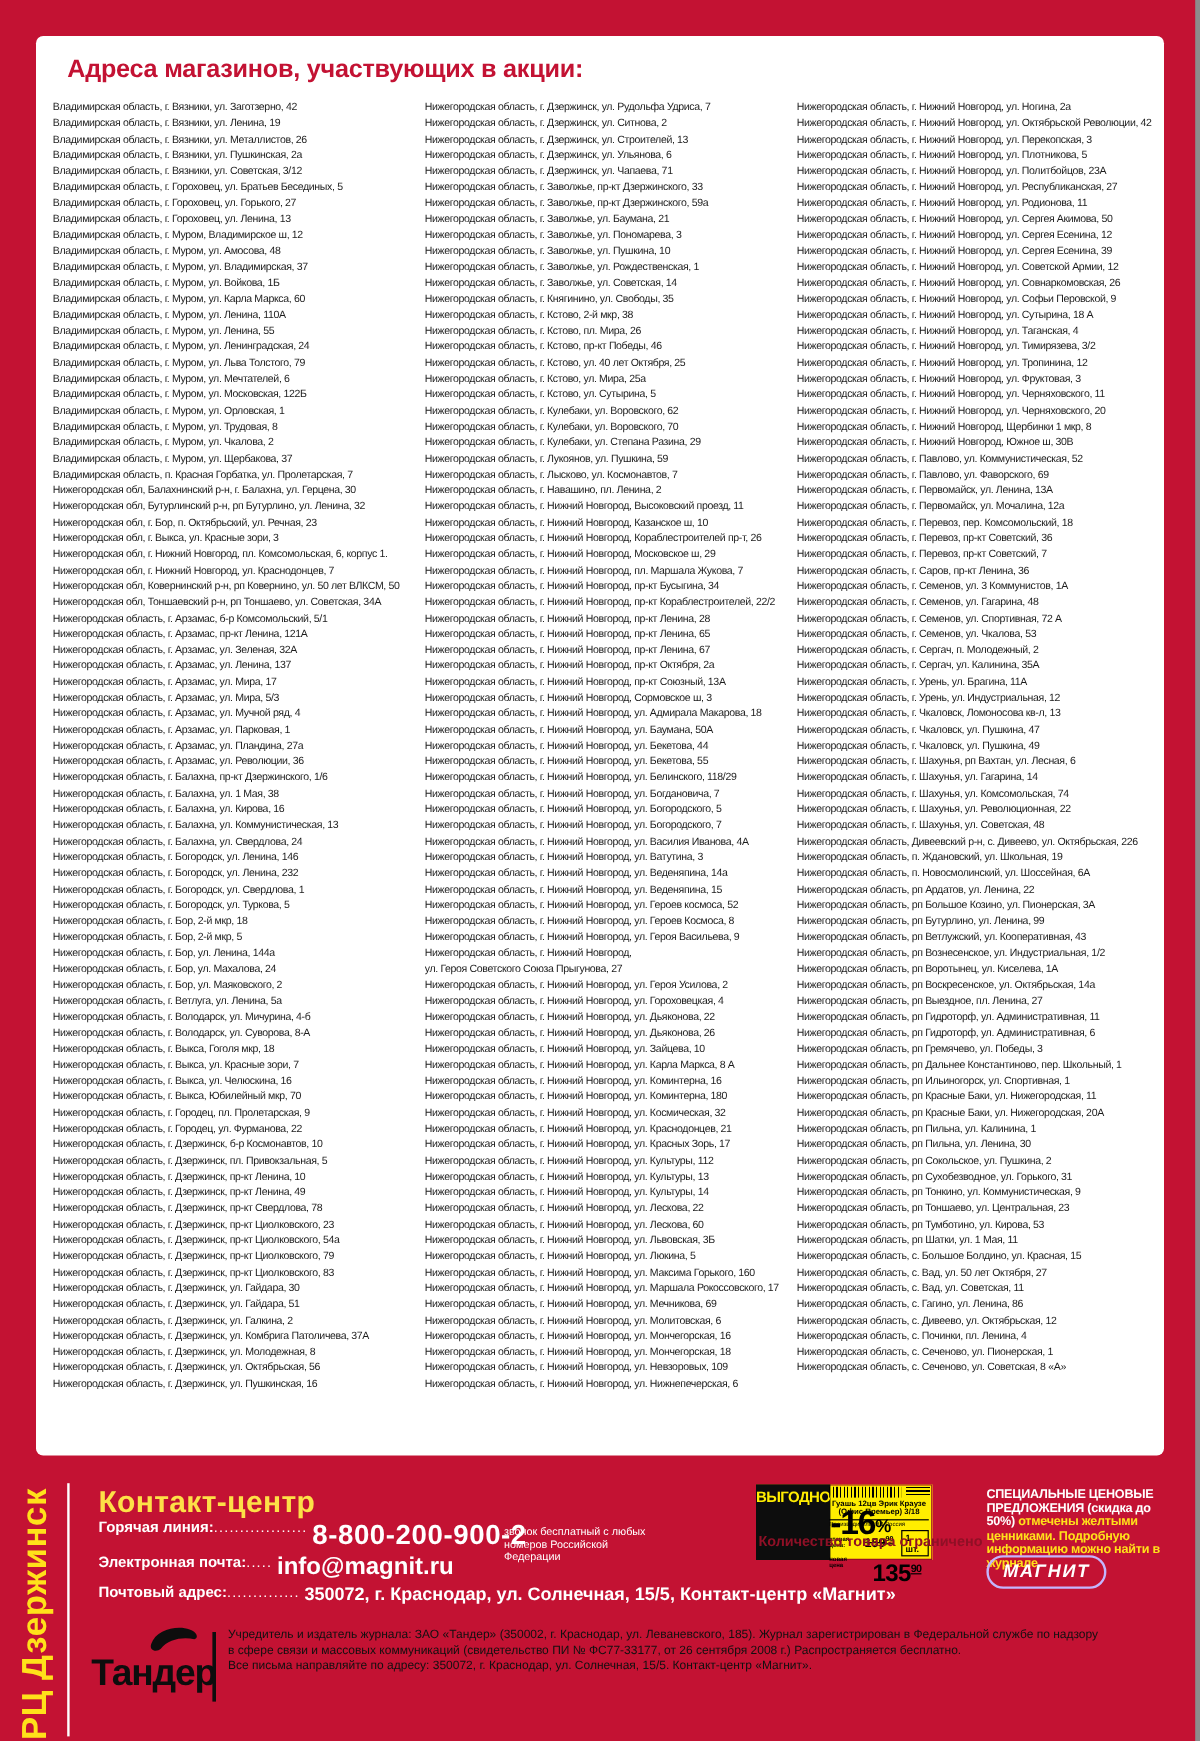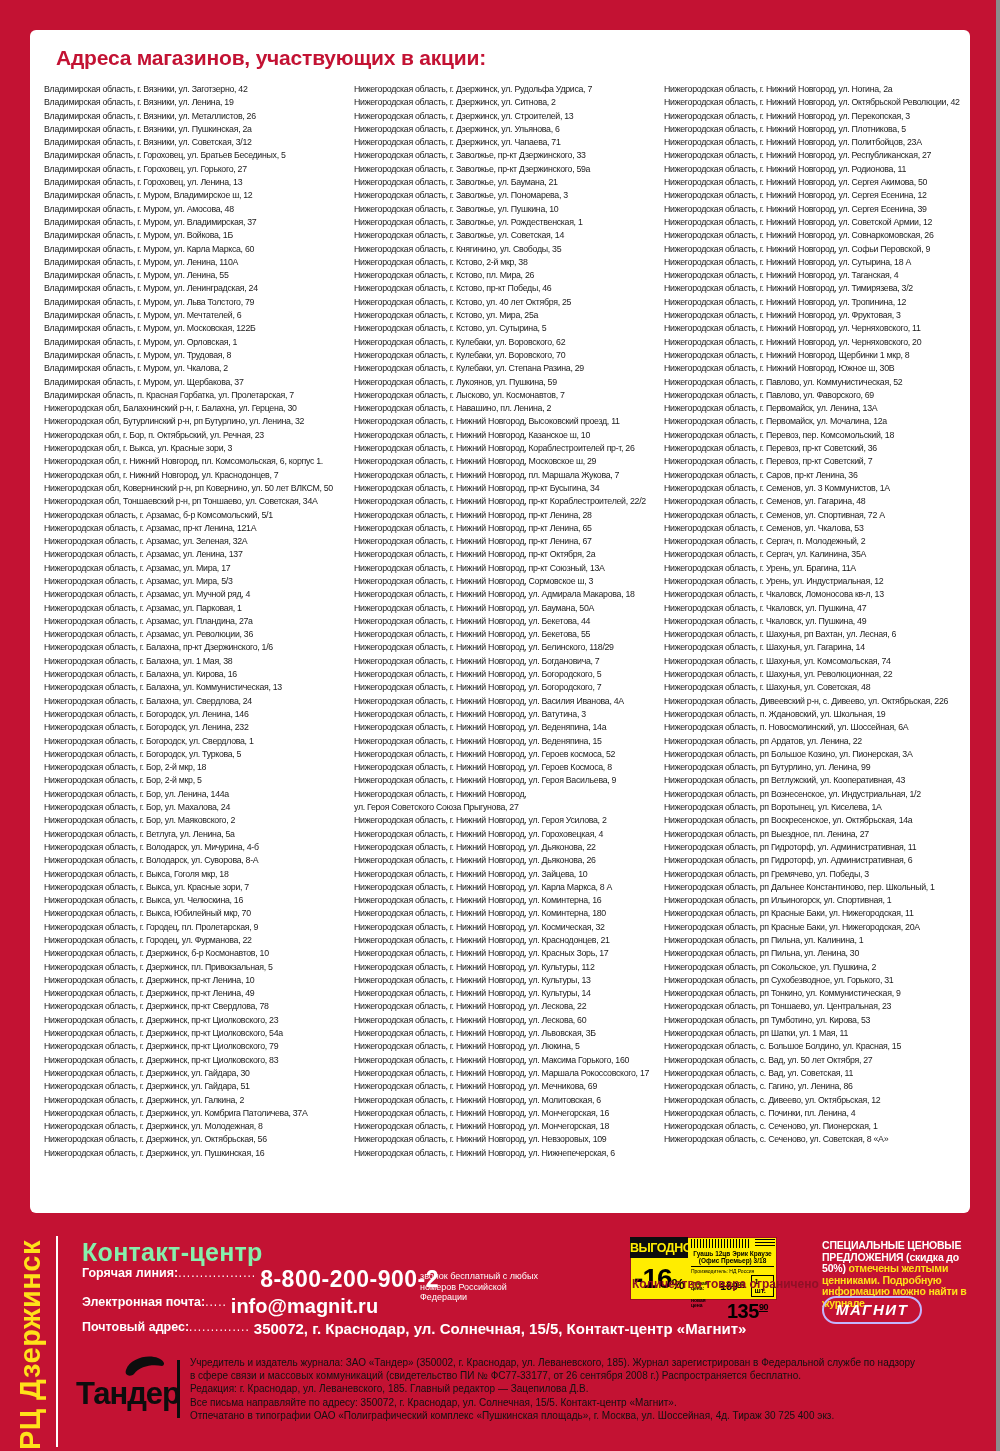--- a/index.html
+++ b/index.html
@@ -24,41 +24,41 @@
   
   .vlabel {
     position:absolute; left:12px; top:1236px; height:214px; width:36px;
     writing-mode:vertical-rl; transform:rotate(180deg);
     color:#ffe11a; font-weight:bold; font-size:29px; letter-spacing:0.5px;
     display:flex; align-items:center;
   }
   .vsep { position:absolute; left:56px; top:1236px; width:2px; height:211px; background:#ffffff; }
   .contact-heading {
     position:absolute; left:82px; top:1238px; margin:0;
-    color:#86efac; font-size:25px; font-weight:bold; letter-spacing:0.3px;
+    color:#fde047; font-size:25px; font-weight:bold; letter-spacing:0.3px;
   }
   .crow { position:absolute; left:82px; display:flex; align-items:flex-start; color:#ffffff; }
   .crow .lbl { font-size:12.5px; font-weight:bold; padding-bottom:3px; }
   .crow .dots { font-size:12px; padding-bottom:3px; letter-spacing:1px; }
   .row-hotline { top:1266px; }
   .row-hotline .val { font-size:23px; font-weight:bold; letter-spacing:0.5px; margin-left:4px; }
   .row-email { top:1295px; }
   .row-email .val { font-size:20px; font-weight:bold; margin-left:4px; }
   .row-postal { top:1320px; }
   .row-postal .val { font-size:15px; font-weight:bold; margin-left:4px; white-space:nowrap; }
   .phone-note {
     position:absolute; left:420px; top:1271px; width:130px;
     color:#ffffff; font-size:9px; line-height:10.5px;
   }
   
   .tag {
     position:absolute; left:630px; top:1237px; width:147px; height:63px;
     background:#ffed00; display:flex; box-shadow:0 0 0 1px #9c0e26 inset;
   }
-  .tag-left { width:58px; display:flex; flex-direction:column; }
+  .tag-left { width:58px; display:flex; flex-direction:row; }
   .tag-badge {
     background:#0d0d0d; color:#ffed00; font-weight:bold; font-size:12.5px;
     text-align:center; padding:4px 0 3px; letter-spacing:-0.5px;
   }
   .tag-discount {
     flex:1; display:flex; align-items:center; justify-content:center;
     color:#000; font-weight:bold; font-size:28px; letter-spacing:-1px;
   }
   .tag-discount .pct { font-size:15px; font-weight:bold; margin-top:8px; }
   .tag-right { flex:1; position:relative; padding:2px 3px 1px; color:#000; }
@@ -420,18 +420,16 @@
 
   <svg class="tander" viewBox="0 0 108 76">
     <path d="M52,20 C56,8 74,4 84,8 C90,10 92,15 88,16 C78,14 66,16 60,24 C57,27 50,26 52,20 Z" fill="#0d0d0d"></path>
     <text x="2" y="54" font-family="Liberation Sans, sans-serif" font-size="31" font-weight="bold" fill="#0d0d0d" letter-spacing="-1">Тандер</text>
     <rect x="103" y="10" width="3" height="58" fill="#0d0d0d"></rect>
   </svg>
 
   <div class="fineprint">
       <div class="fp-line">Учредитель и издатель журнала: ЗАО «Тандер» (350002, г. Краснодар, ул. Леваневского, 185). Журнал зарегистрирован в Федеральной службе по надзору</div>
       <div class="fp-line">в сфере связи и массовых коммуникаций (свидетельство ПИ № ФС77-33177, от 26 сентября 2008 г.) Распространяется бесплатно.</div>
-      <div class="fp-line">Редакция: г. Краснодар, ул. Леваневского, 185. Главный редактор — Зацепилова Д.В.</div>
       <div class="fp-line">Все письма направляйте по адресу: 350072, г. Краснодар, ул. Солнечная, 15/5. Контакт-центр «Магнит».</div>
-      <div class="fp-line">Отпечатано в типографии ОАО «Полиграфический комплекс «Пушкинская площадь», г. Москва, ул. Шоссейная, 4д. Тираж 30 725 400 экз.</div>
     </div>
 
 </div>
 
 </body></html>

